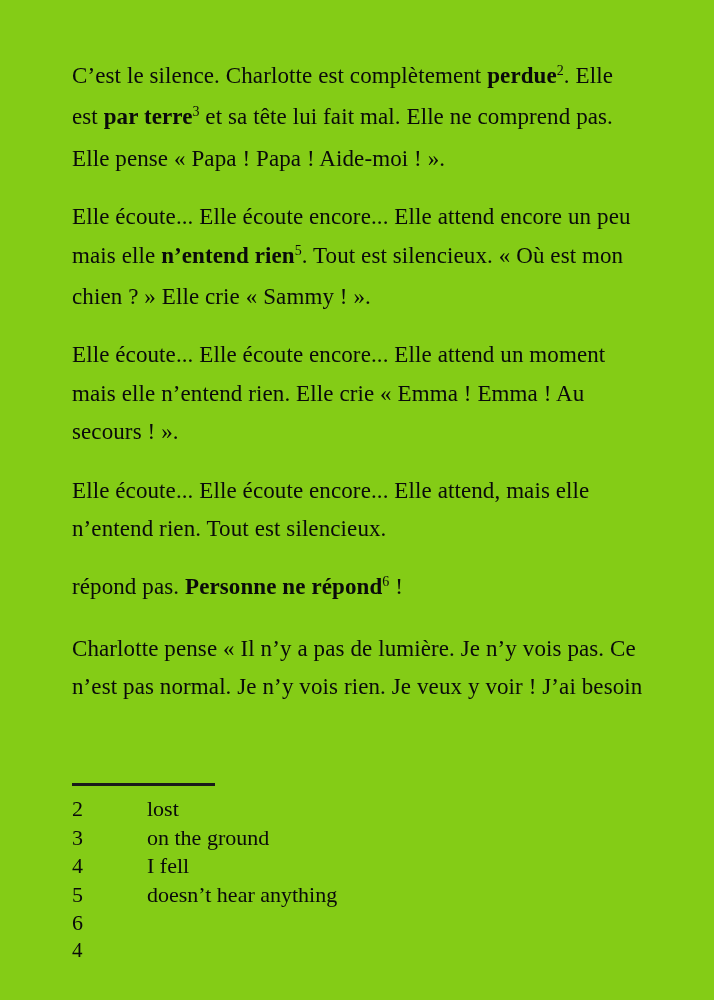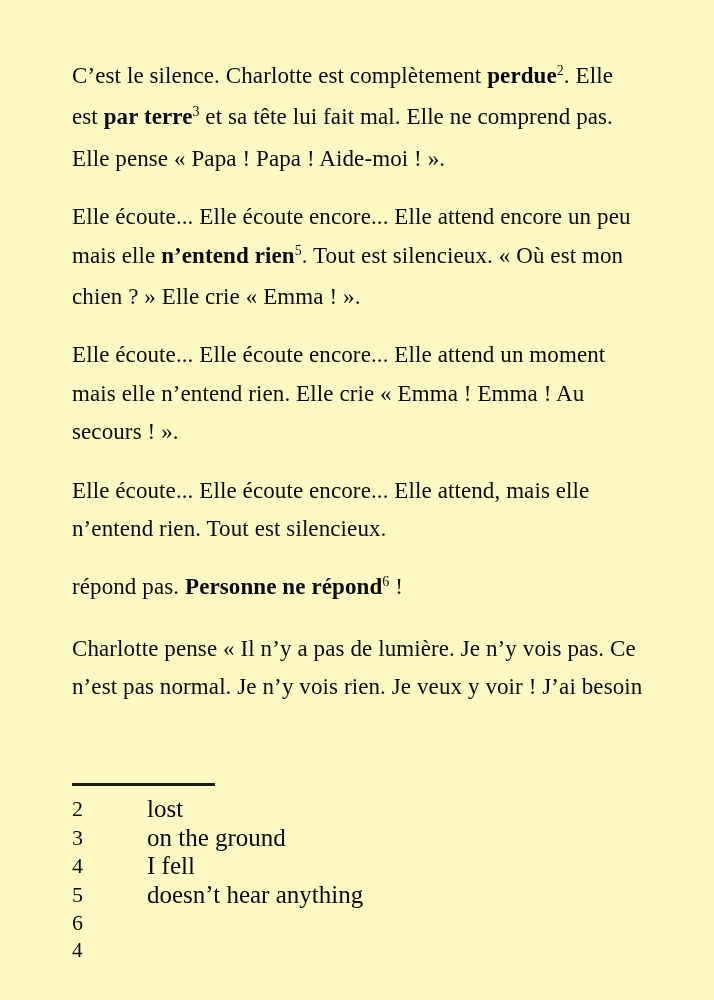--- a/index.html
+++ b/index.html
@@ -1,20 +1,20 @@
 <!DOCTYPE html>
 <html><head>
 <meta charset="utf-8">
 <style>
   html, body { margin: 0; padding: 0; background: #ffffff; }
   .page {
     position: relative;
     width: 714px;
     height: 1000px;
-    background: #fef9c3;
+    background: #84cc16;
     color: #0a0a0a;
     font-family: "Liberation Serif", "DejaVu Serif", serif;
     overflow: hidden;
   }
   .body-text {
     position: absolute;
     left: 72px;
     top: 57px;
     width: 585px;
   }
@@ -47,21 +47,21 @@
   }
   .fn-row {
     display: flex;
     line-height: 28.6px;
   }
   .fn-num {
     width: 75px;
     flex: 0 0 75px;
     font-size: 22px;
   }
-  .fn-text { font-size: 25px; }
+  .fn-text { font-size: 22px; }
   .page-number {
     position: absolute;
     left: 72px;
     top: 936px;
     font-size: 21px;
     line-height: 28px;
   }
 </style>
 </head>
 <body>
@@ -70,21 +70,21 @@
 
   <div class="body-text">
       <div class="para">
         <div class="line"><span>C’est le silence. Charlotte est complètement </span><span class="b">perdue</span><span class="sup">2</span><span>. Elle</span></div>
         <div class="line"><span>est </span><span class="b">par terre</span><span class="sup">3</span><span> et sa tête lui fait mal. Elle ne comprend pas.</span></div>
         <div class="line"><span>Elle pense « Papa ! Papa ! Aide-moi ! ».</span></div>
       </div>
       <div class="para">
         <div class="line"><span>Elle écoute... Elle écoute encore... Elle attend encore un peu</span></div>
         <div class="line"><span>mais elle </span><span class="b">n’entend rien</span><span class="sup">5</span><span>. Tout est silencieux. « Où est mon</span></div>
-        <div class="line"><span>chien ? » Elle crie « Emma ! ».</span></div>
+        <div class="line"><span>chien ? » Elle crie « Sammy ! ».</span></div>
       </div>
       <div class="para">
         <div class="line"><span>Elle écoute... Elle écoute encore... Elle attend un moment</span></div>
         <div class="line"><span>mais elle n’entend rien. Elle crie « Emma ! Emma ! Au</span></div>
         <div class="line"><span>secours ! ».</span></div>
       </div>
       <div class="para">
         <div class="line"><span>Elle écoute... Elle écoute encore... Elle attend, mais elle</span></div>
         <div class="line"><span>n’entend rien. Tout est silencieux.</span></div>
       </div>

